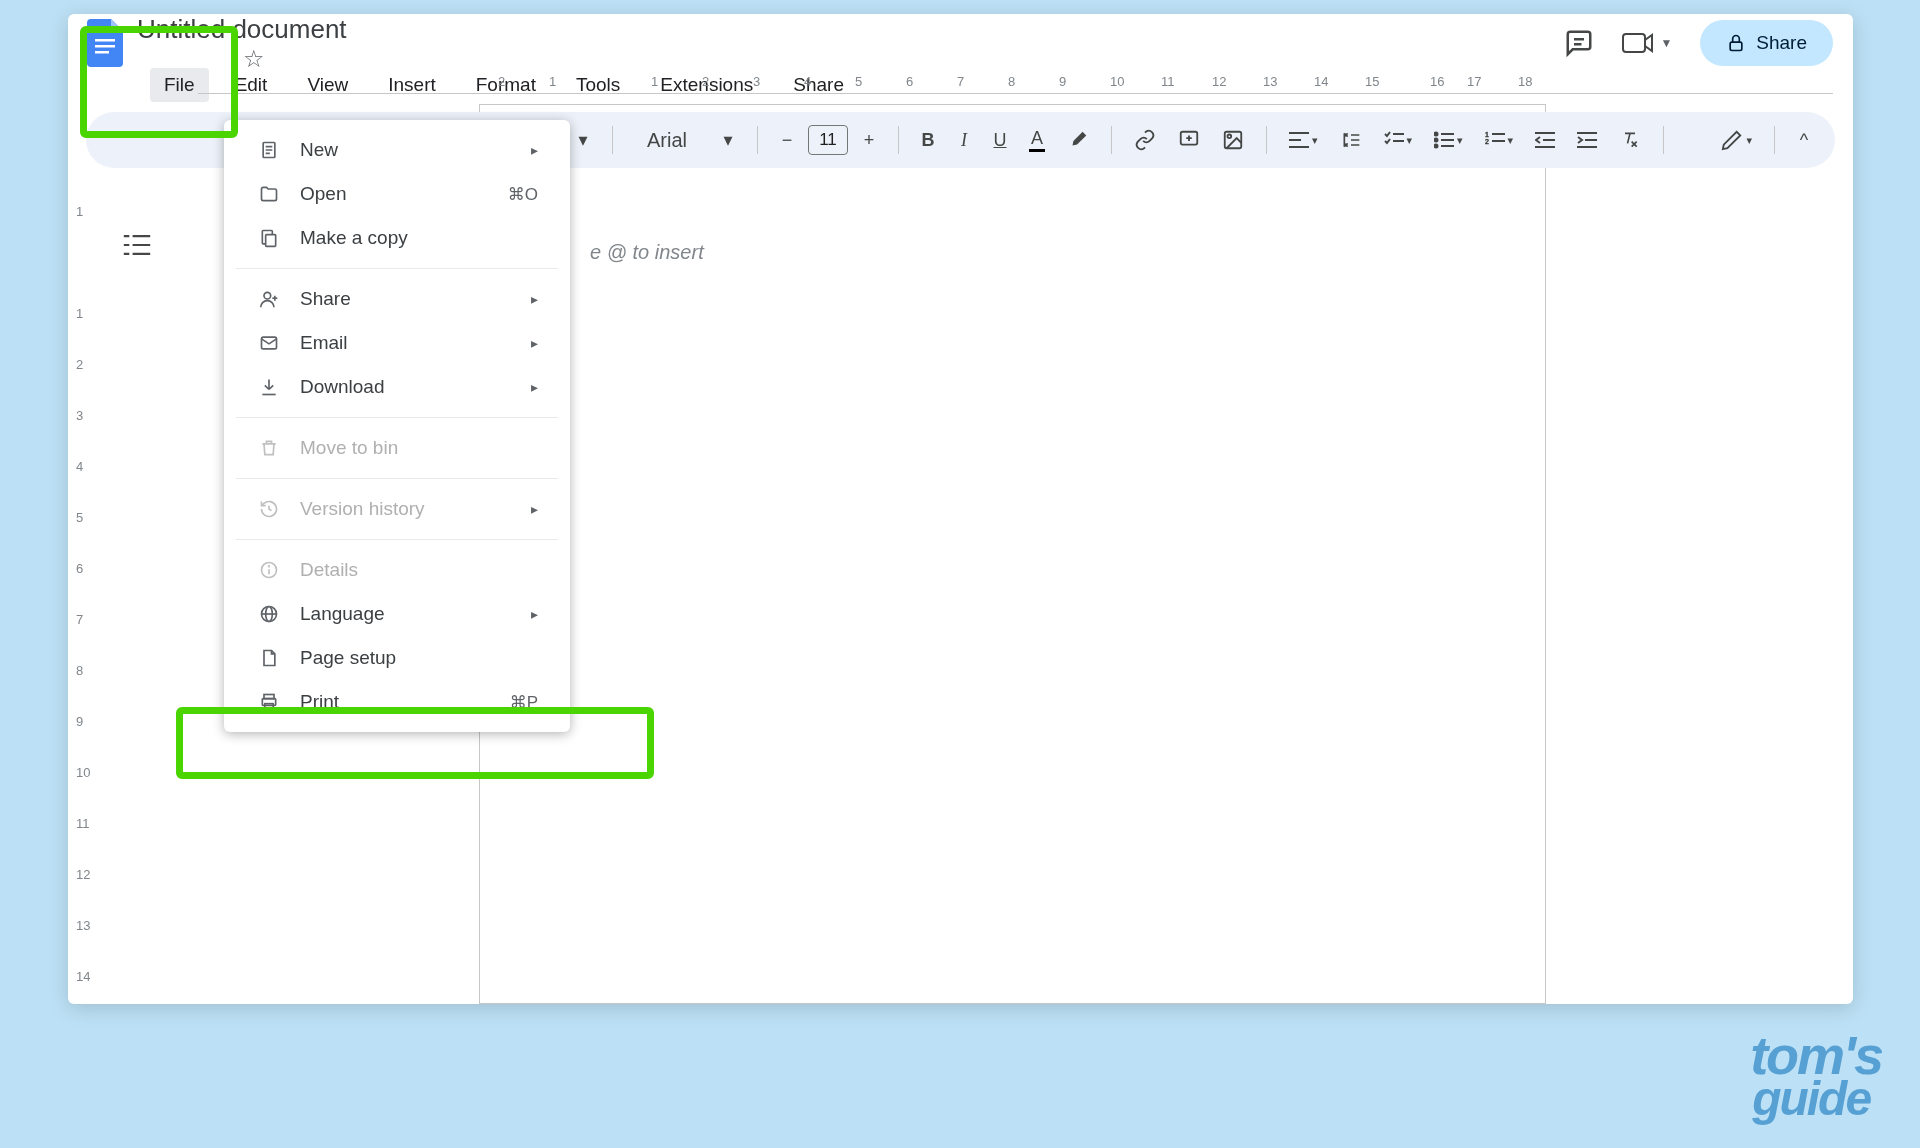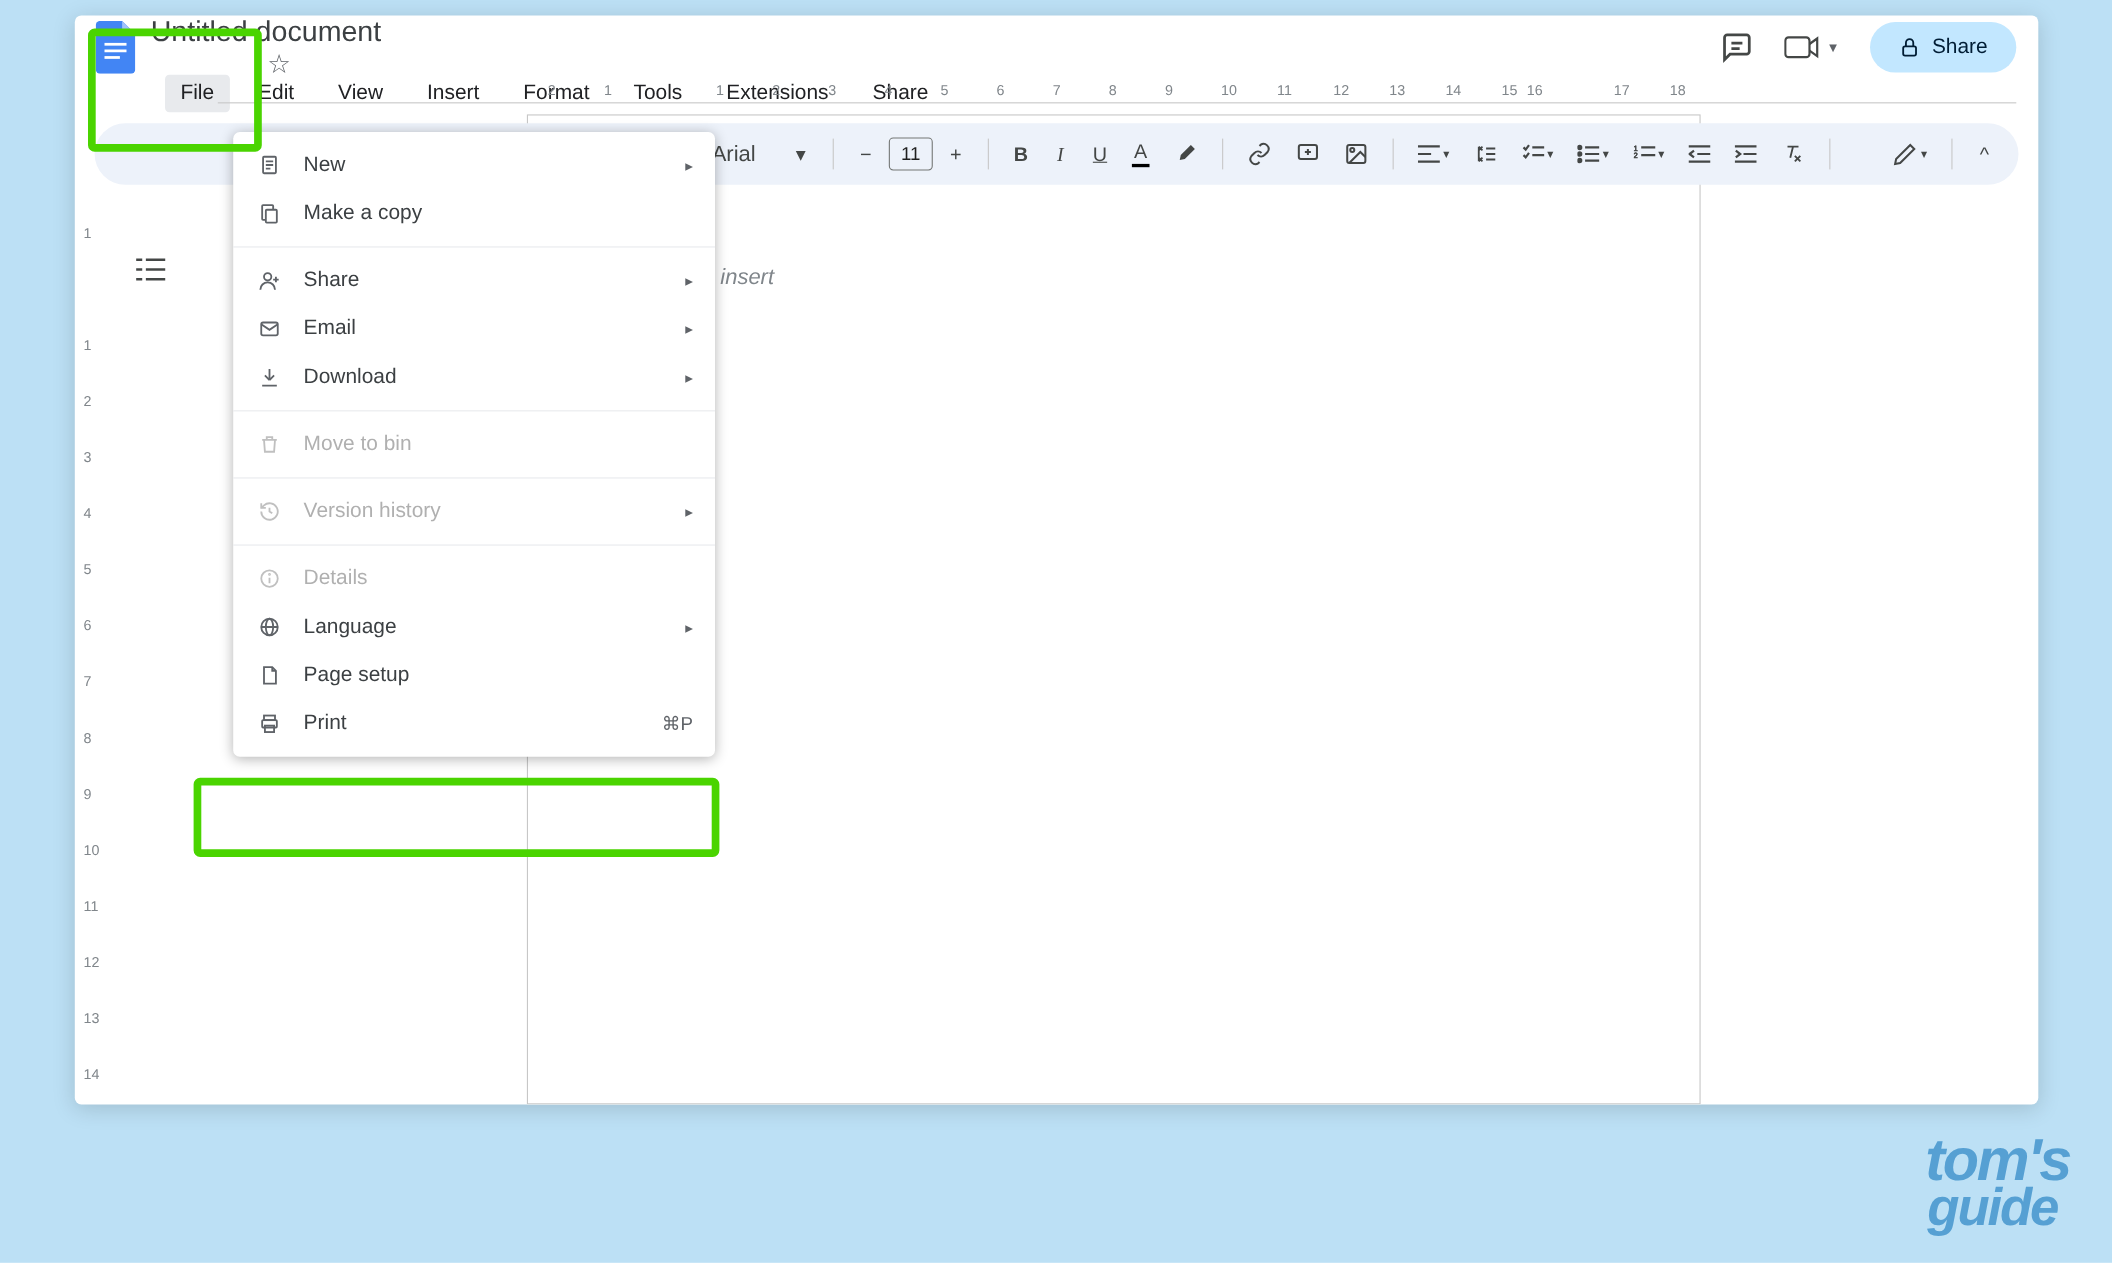--- a/index.html
+++ b/index.html
@@ -15,21 +15,21 @@
 .icon-btn { color: #5f6368; cursor: pointer; display:flex; align-items:center; }
 .share-btn { background: #c2e7ff; border-radius: 28px; padding: 12px 26px; display: flex; align-items: center; gap: 10px; font-size: 19px; font-weight: 500; color: #001d35; cursor:pointer; }
 .menubar { display: flex; gap: 12px; padding: 4px 14px 6px 82px; font-size: 19px; color: #202124; }
 .menubar .mitem { padding: 6px 14px; border-radius: 4px; cursor: pointer; }
 .menubar .mitem.active { background: #e8eaed; }
 .toolbar { background: #edf2fa; border-radius: 30px; margin: 4px 18px; height: 56px; display: flex; align-items: center; padding: 0 16px; gap: 6px; font-size: 18px; color: #444746; position: relative; z-index: 5;}
 .toolbar .sep { width: 1px; height: 28px; background: #c7c7c7; margin: 0 8px; }
 .tb-btn { padding:6px 8px; border-radius:4px; cursor:pointer; display:inline-flex; align-items:center; justify-content:center; min-width:30px; }
 .font-name { font-size:20px; min-width:80px; }
 .font-size-box { border:1px solid #747775; border-radius:4px; width:40px; height:30px; display:inline-flex; align-items:center; justify-content:center; font-size:17px; color:#1f1f1f; font-weight:500;}
-.dropdown-menu { position: absolute; left: 144px; top: 106px; width: 438px; background: #fff; border-radius: 6px; box-shadow: 0 2px 12px rgba(0,0,0,0.3); padding: 8px 0; z-index: 100; }
+.dropdown-menu { position: absolute; left: 156px; top: 106px; width: 346px; background: #fff; border-radius: 6px; box-shadow: 0 2px 12px rgba(0,0,0,0.3); padding: 8px 12px; z-index: 100; }
 .menu-item { display: flex; align-items: center; height: 44px; padding: 0 20px; font-size: 19px; color: #3c4043; cursor: pointer; position: relative;}
 .menu-item .micon { width: 26px; margin-right: 18px; color: #5f6368; display:flex; justify-content:center;}
 .menu-item .arrow { margin-left: auto; color: #5f6368; font-size: 14px;}
 .menu-item .shortcut { margin-left: auto; color: #5f6368; font-size: 17px;}
 .menu-item.disabled { color: #b0b0b0; }
 .menu-item.disabled .micon { color: #c0c0c0; }
 .menu-sep { height: 1px; background: #e8eaed; margin: 8px 0; }
 .ruler-h { position: absolute; left: 130px; right: 20px; top: 58px; height: 22px; border-bottom:1px solid #c7c7c7;}
 .ruler-h-inner { position:absolute; left:300px; right:40px; height:100%; font-size:12px; color:#80868b; display:flex;}
 .ruler-h-tick { position:absolute; top:2px; font-size:13px;}
@@ -234,21 +234,21 @@
         <span class="ruler-h-tick" style="left: 408px;">6</span>
         <span class="ruler-h-tick" style="left: 459px;">7</span>
         <span class="ruler-h-tick" style="left: 510px;">8</span>
         <span class="ruler-h-tick" style="left: 561px;">9</span>
         <span class="ruler-h-tick" style="left: 612px;">10</span>
         <span class="ruler-h-tick" style="left: 663px;">11</span>
         <span class="ruler-h-tick" style="left: 714px;">12</span>
         <span class="ruler-h-tick" style="left: 765px;">13</span>
         <span class="ruler-h-tick" style="left: 816px;">14</span>
         <span class="ruler-h-tick" style="left: 867px;">15</span>
-        <span class="ruler-h-tick" style="left: 890px;">16</span>
+        <span class="ruler-h-tick" style="left: 932px;">16</span>
         <span class="ruler-h-tick" style="left: 969px;">17</span>
         <span class="ruler-h-tick" style="left: 1020px;">18</span>
       </div>
   </div>
 
   <div class="ruler-v" id="ruler-v">
       <span class="ruler-v-tick" style="top: 0px;">1</span>
       <span class="ruler-v-tick" style="top: 51px;"></span>
       <span class="ruler-v-tick" style="top: 102px;">1</span>
       <span class="ruler-v-tick" style="top: 153px;">2</span>
@@ -290,20 +290,29 @@
             <line x1="8" y1="12" x2="16" y2="12"></line>
             <line x1="8" y1="16" x2="13" y2="16"></line>
           </svg>
         </span>
       <span>New</span>
       <span class="arrow">▸</span>
     </div>
     <div class="menu-item">
       <span class="micon">
           <svg width="20" height="20" viewBox="0 0 24 24" fill="none" stroke="#5f6368" stroke-width="2">
+            <path d="M3 6a2 2 0 0 1 2-2h4l2 2h8a2 2 0 0 1 2 2v10a2 2 0 0 1-2 2H5a2 2 0 0 1-2-2z"></path>
+          </svg>
+        </span>
+      <span>Open</span>
+      <span class="shortcut">⌘O</span>
+    </div>
+    <div class="menu-item">
+      <span class="micon">
+          <svg width="20" height="20" viewBox="0 0 24 24" fill="none" stroke="#5f6368" stroke-width="2">
             <rect x="8" y="8" width="12" height="14" rx="1"></rect>
             <path d="M16 8V4a1 1 0 0 0-1-1H5a1 1 0 0 0-1 1v14a1 1 0 0 0 1 1h3"></path>
           </svg>
         </span>
       <span>Make a copy</span>
     </div>
     <div class="menu-sep"></div>
     <div class="menu-item">
       <span class="micon">
           <svg width="20" height="20" viewBox="0 0 24 24" fill="none" stroke="#5f6368" stroke-width="2">

